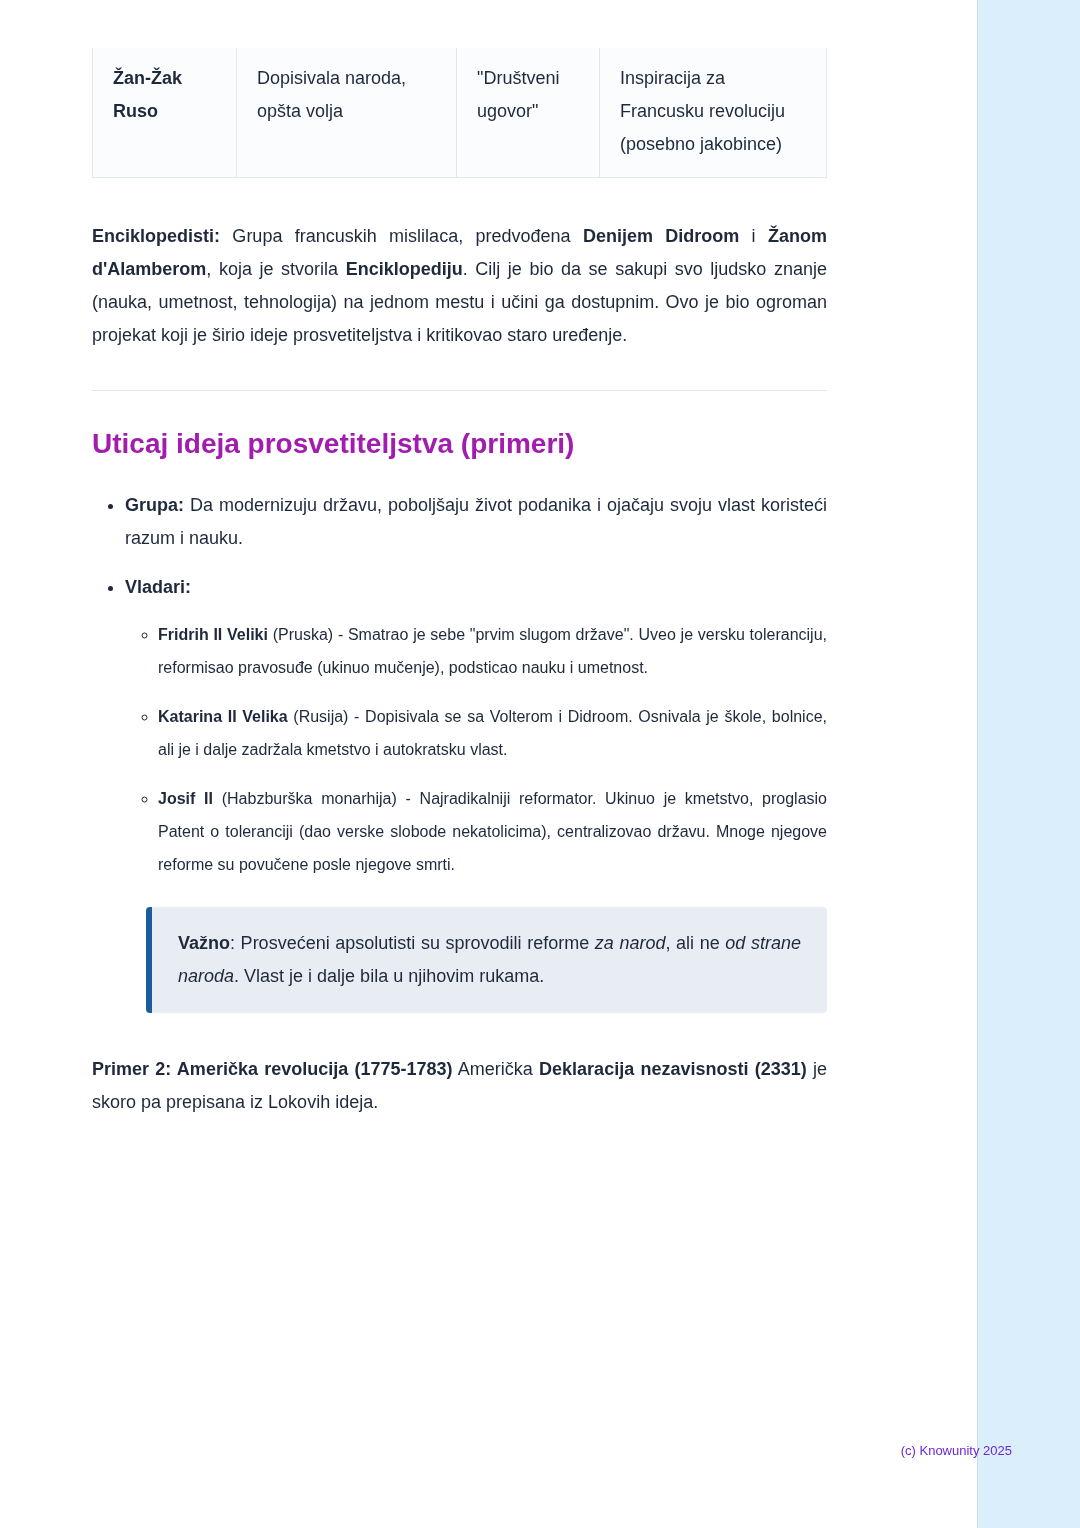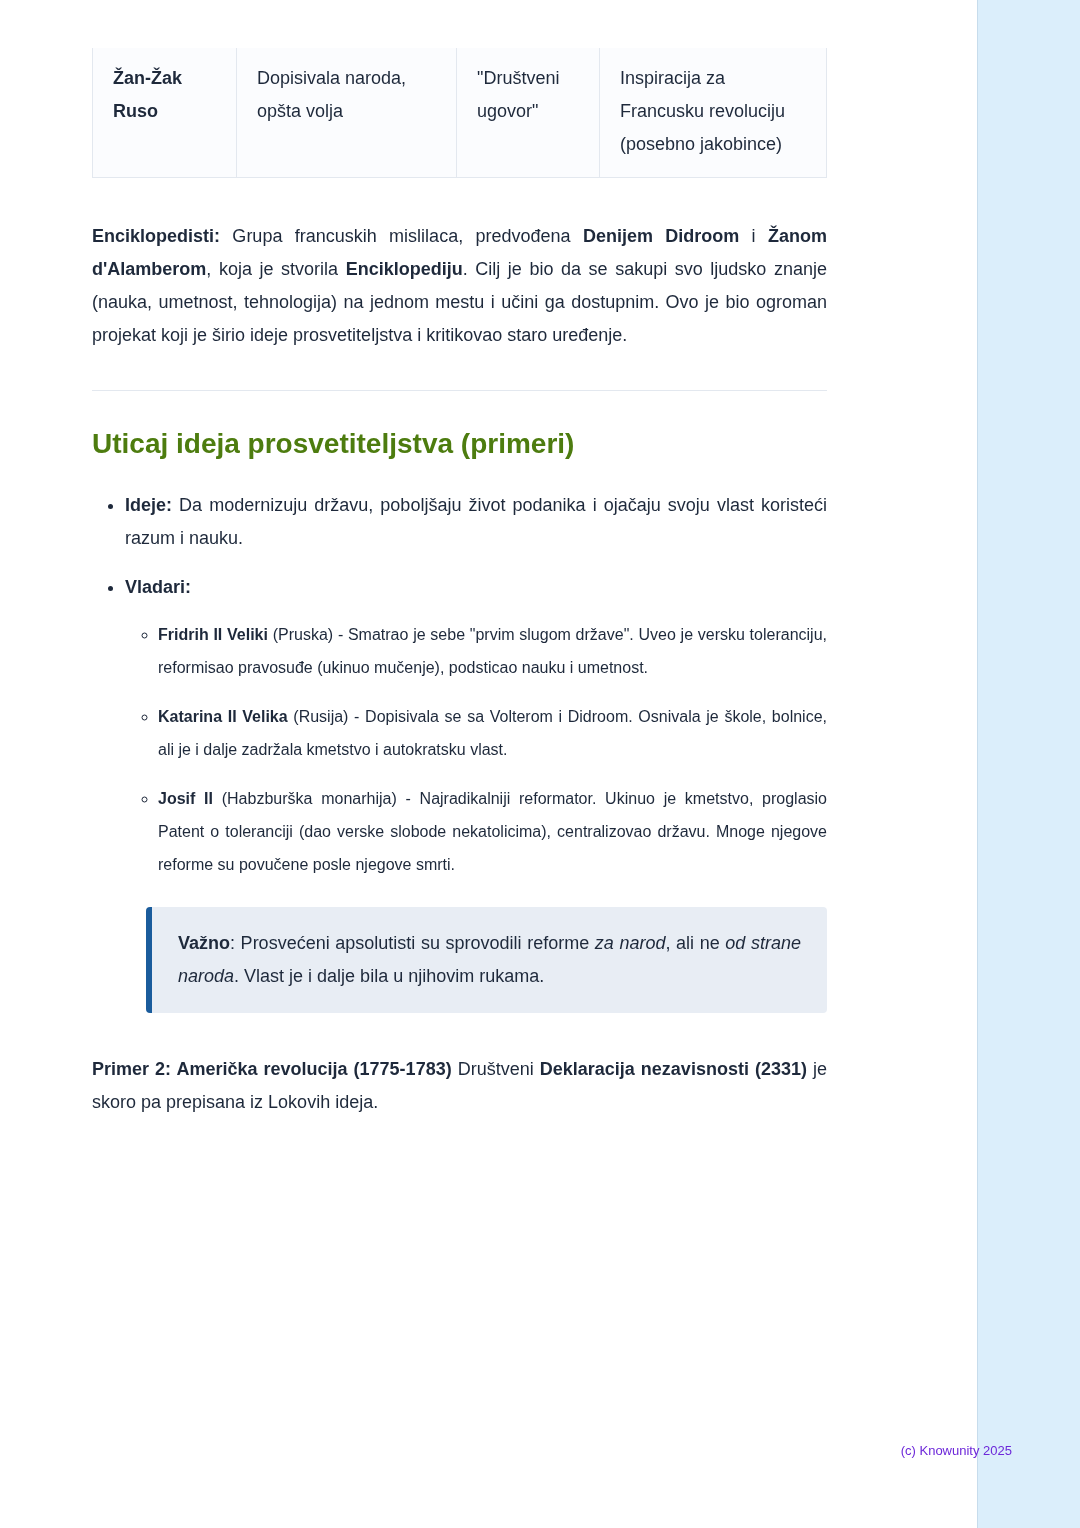--- a/index.html
+++ b/index.html
@@ -53,21 +53,21 @@
   hr.divider {
     border: none;
     border-top: 1px solid #e3e8ef;
     margin-top: 38px;
   }
   h2.heading {
     margin-top: 36px;
     font-size: 28px;
     line-height: 34px;
     font-weight: 700;
-    color: #4d7c0f;
+    color: #a21caf;
   }
   ul.main {
     margin-top: 28px;
     padding-left: 33px;
     list-style: disc;
   }
   ul.main > li {
     font-size: 18px;
     line-height: 33px;
     text-align: justify;
@@ -132,21 +132,21 @@
   </p>
 
   <hr class="divider">
 
   <h2 class="heading">Uticaj ideja prosvetiteljstva (primeri)</h2>
 
 
 
   <ul class="main">
     <li>
-      <span class="b">Ideje:</span><span> Da modernizuju državu, poboljšaju život podanika i ojačaju svoju vlast koristeći razum i nauku.</span>
+      <span class="b">Grupa:</span><span> Da modernizuju državu, poboljšaju život podanika i ojačaju svoju vlast koristeći razum i nauku.</span>
     </li>
     <li>
       <span class="b">Vladari:</span>
       <ul class="sub">
         <li>
           <span class="b">Fridrih II Veliki</span><span> (Pruska) - Smatrao je sebe "prvim slugom države". Uveo je versku toleranciju, reformisao pravosuđe (ukinuo mučenje), podsticao nauku i umetnost.</span>
         </li>
         <li>
           <span class="b">Katarina II Velika</span><span> (Rusija) - Dopisivala se sa Volterom i Didroom. Osnivala je škole, bolnice, ali je i dalje zadržala kmetstvo i autokratsku vlast.</span>
         </li>
@@ -155,18 +155,18 @@
         </li>
       </ul>
     </li>
   </ul>
 
   <div class="callout">
     <span class="b">Važno</span><span>: Prosvećeni apsolutisti su sprovodili reforme </span><span class="i">za narod</span><span>, ali ne </span><span class="i">od strane naroda</span><span>. Vlast je i dalje bila u njihovim rukama.</span>
   </div>
 
   <p class="para" style="margin-top:40px">
-    <span class="b">Primer 2: Američka revolucija (1775-1783)</span><span> Društveni </span><span class="b">Deklaracija nezavisnosti (2331)</span><span> je skoro pa prepisana iz Lokovih ideja.</span>
+    <span class="b">Primer 2: Američka revolucija (1775-1783)</span><span> Američka </span><span class="b">Deklaracija nezavisnosti (2331)</span><span> je skoro pa prepisana iz Lokovih ideja.</span>
   </p>
 
 </div>
 
 <div class="footer">(c) Knowunity 2025</div>
 
 </body></html>

